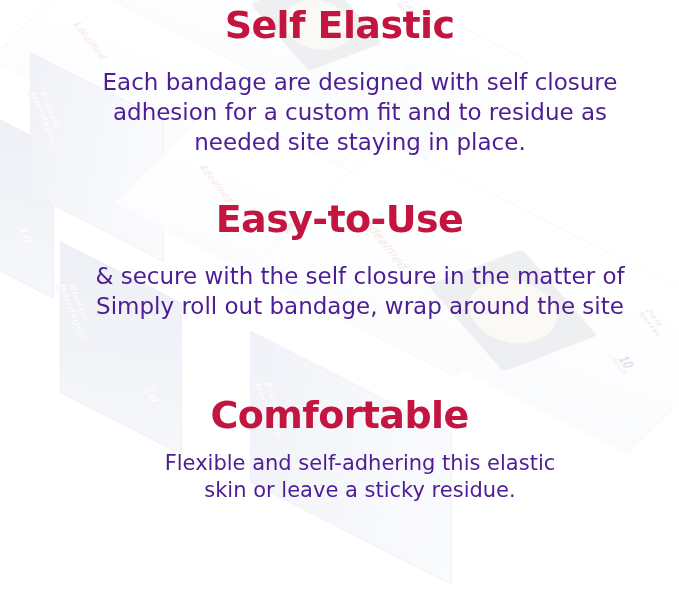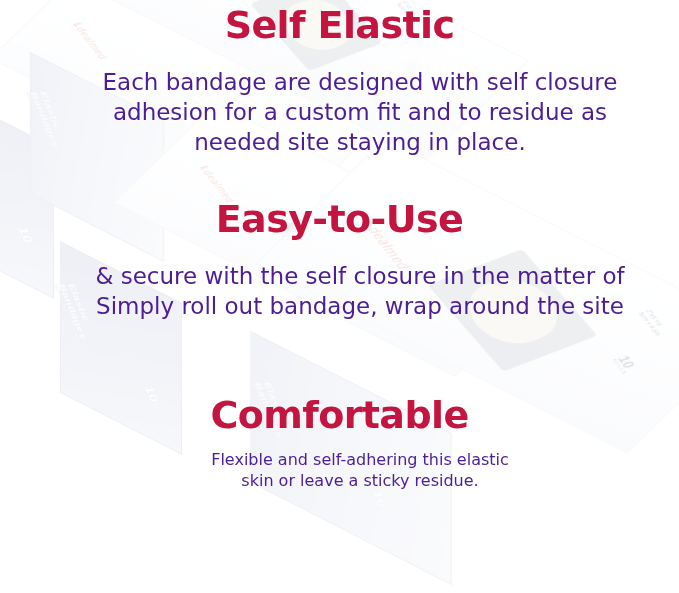--- a/index.html
+++ b/index.html
@@ -239,19 +239,19 @@
       <span class="ln">needed site staying in place.</span>
     </div>
 
     <h2 class="headline" style="top:200px;font-size:38px;margin:0;">Easy-to-Use</h2>
     <div class="body" style="top:262px;font-size:23px;">
       <span class="ln">&amp; secure with the self closure in the matter of</span>
       <span class="ln">Simply roll out bandage, wrap around the site</span>
     </div>
 
     <h2 class="headline" style="top:388px;font-size:38px;margin:8px;">Comfortable</h2>
-    <div class="body" style="top:450px;font-size:16px;">
+    <div class="body" style="top:450px;font-size:21px;">
       <span class="ln">Flexible and self-adhering this elastic</span>
       <span class="ln">skin or leave a sticky residue.</span>
     </div>
 
   </div>
 </div>
 
 </body></html>

